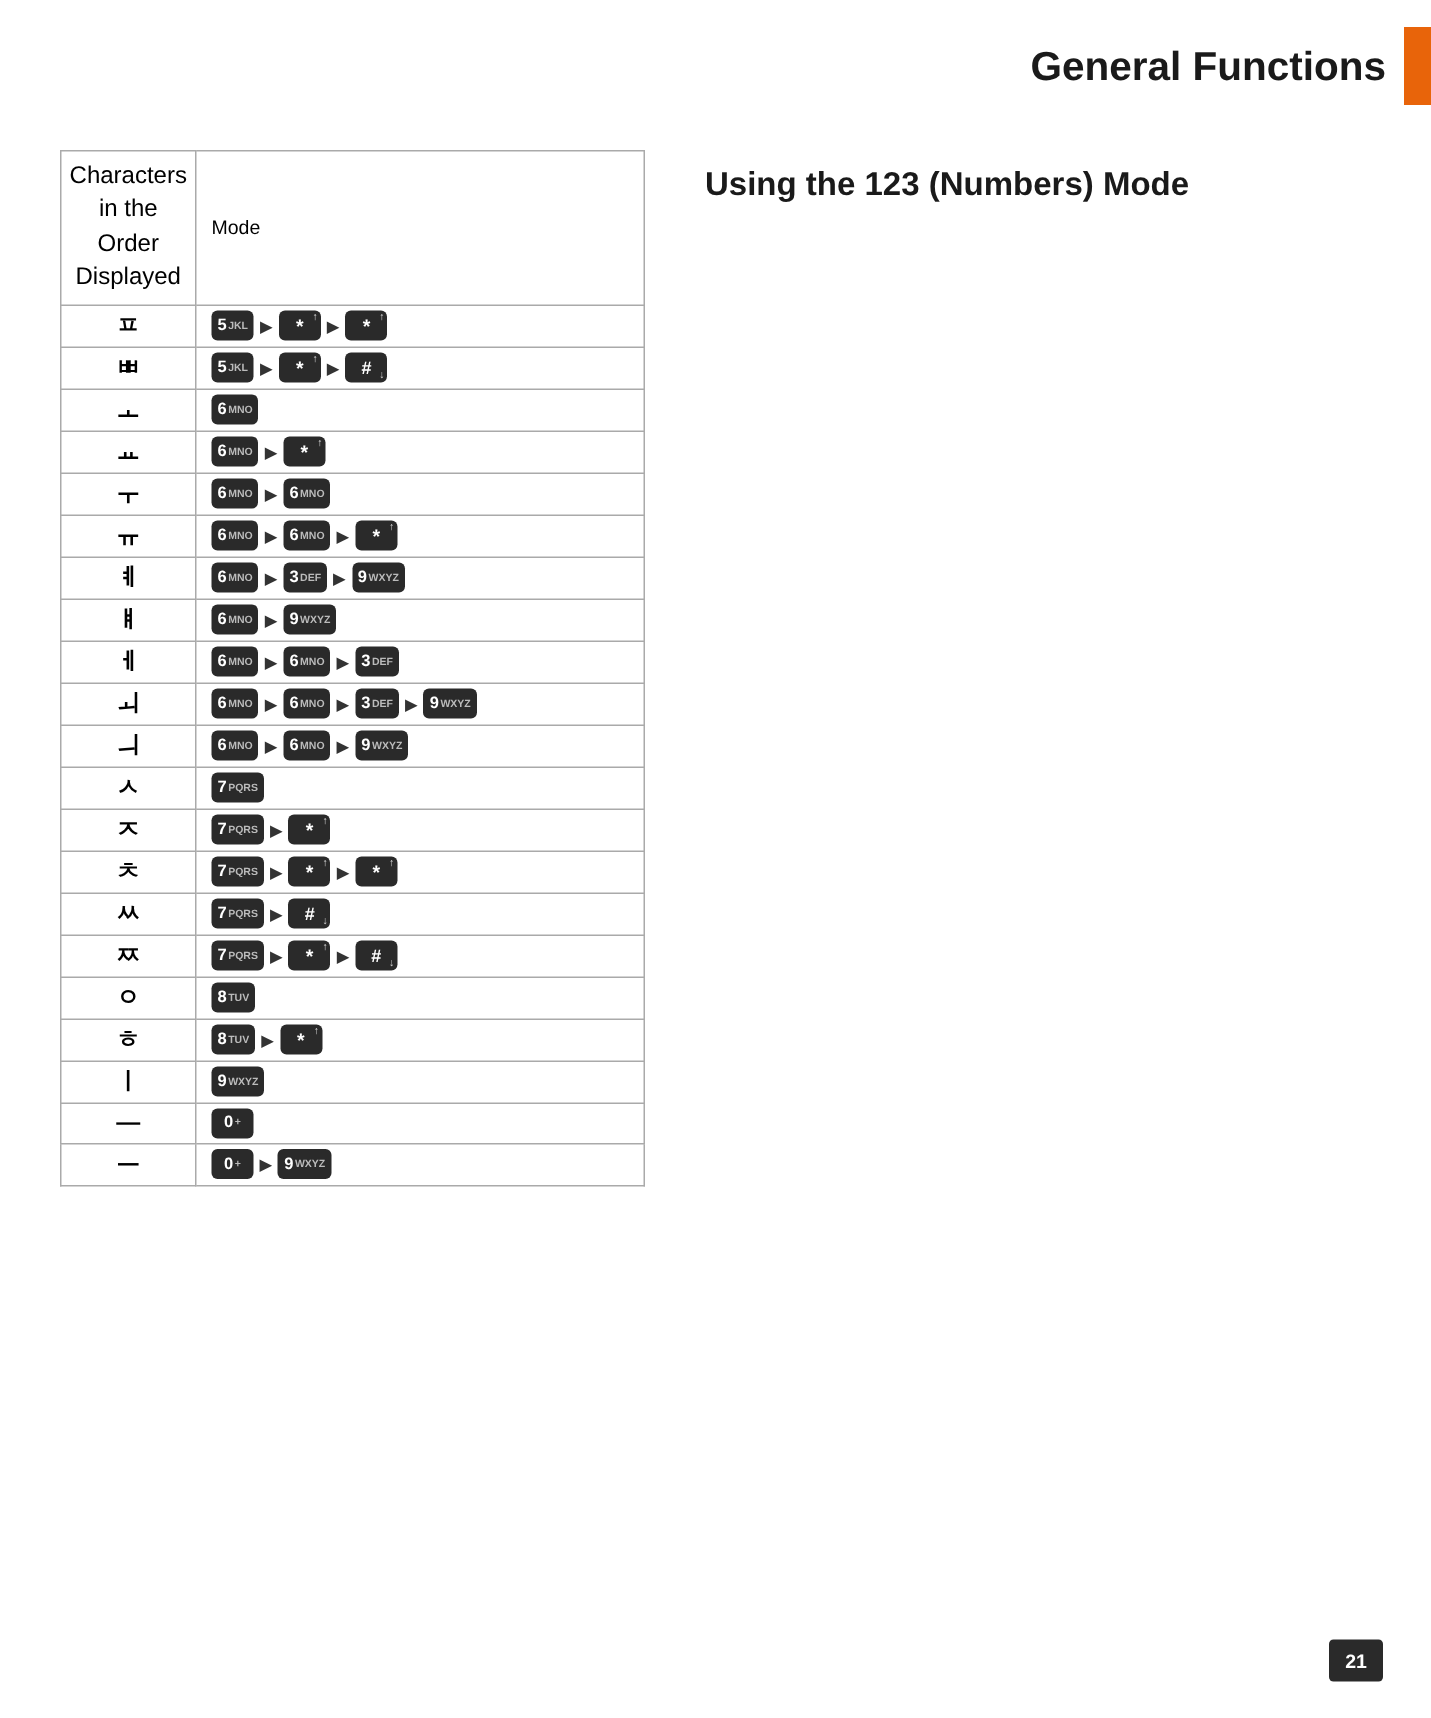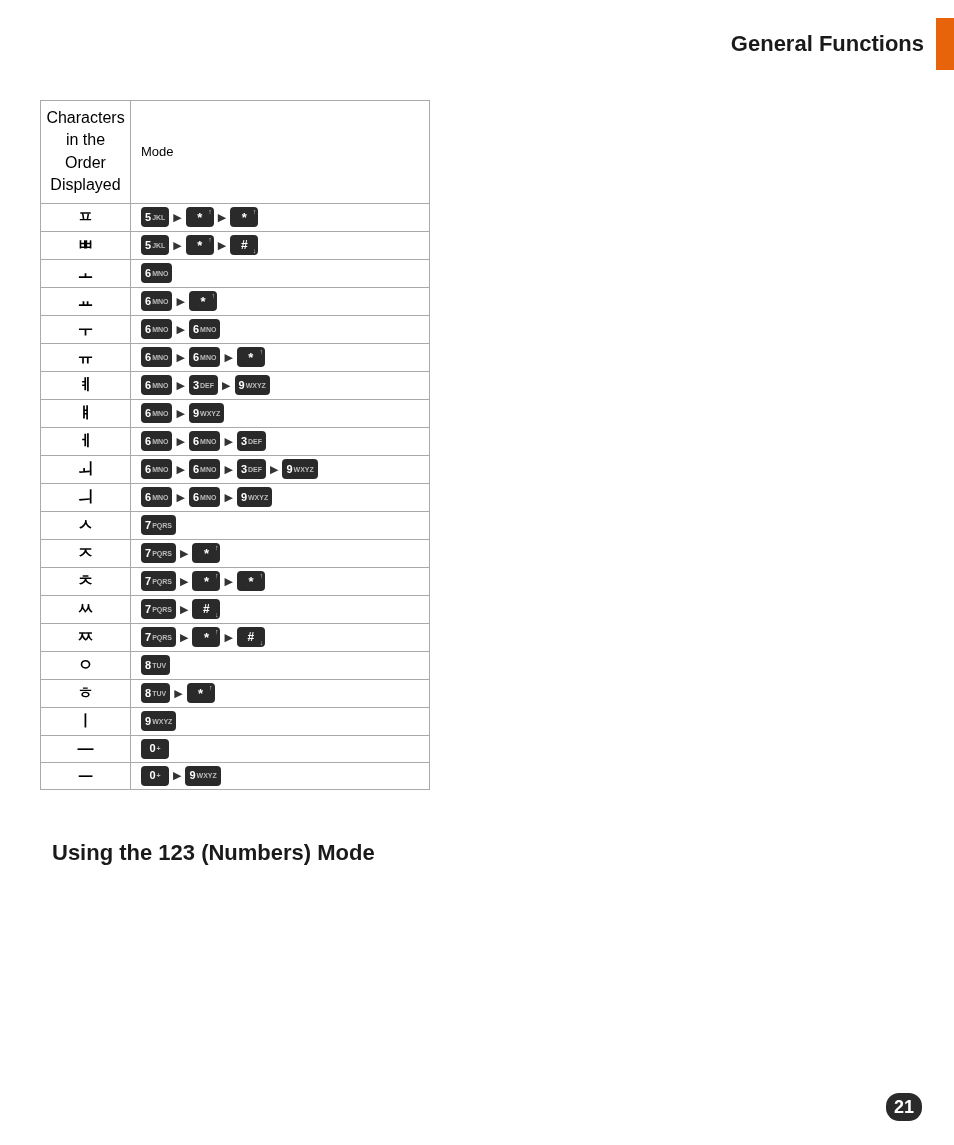--- a/index.html
+++ b/index.html
@@ -13,36 +13,35 @@
 
     
     .header {
       display: flex;
       justify-content: flex-end;
       align-items: center;
       padding: 18px 0 10px 0;
       margin-right: 0;
     }
     .header-title {
-      font-size: 22px;
+      font-size: 27px;
       font-weight: bold;
       color: #1a1a1a;
       margin-right: 12px;
     }
     .header-bar {
       width: 18px;
       height: 52px;
       background: #e8640a;
       display: inline-block;
     }
 
     
     .main-content {
       display: flex;
-      flex-direction: column;
       padding: 20px 40px 40px 40px;
       gap: 40px;
       justify-content: center;
     }
 
     
     .char-table {
       width: 390px;
       min-width: 390px;
       border-collapse: collapse;
@@ -114,21 +113,20 @@
     }
     .arrow {
       font-size: 11px;
       color: #333;
     }
 
     
     .right-col {
       flex: 1;
       padding-top: 10px;
-      margin-left: 12px;
     }
     .section-title {
       font-size: 22px;
       font-weight: bold;
       color: #1a1a1a;
       margin-bottom: 14px;
       line-height: 1.2;
     }
     .section-body {
       font-size: 14px;
@@ -137,28 +135,28 @@
       max-width: 380px;
     }
 
     
     .page-number {
       position: absolute;
       bottom: 24px;
       right: 32px;
       background: #2a2a2a;
       color: #fff;
-      font-size: 18px;
+      font-size: 13px;
       font-weight: bold;
       width: 36px;
       height: 28px;
       display: flex;
       align-items: center;
       justify-content: center;
-      border-radius: 13px;
+      border-radius: 3px;
     }
 
     
     .kor {
       font-family: 'Malgun Gothic', '맑은 고딕', Arial Unicode MS, sans-serif;
       font-size: 16px;
       font-weight: bold;
     }
   </style>
 </head>

